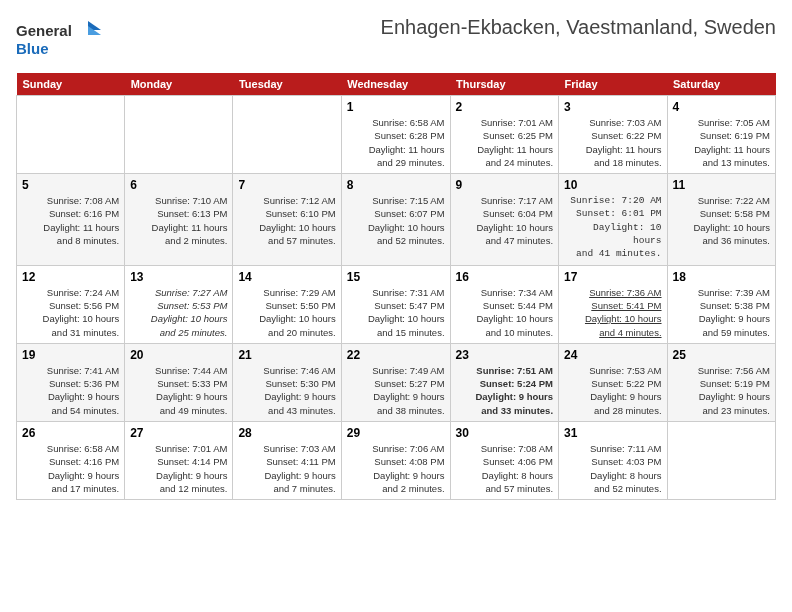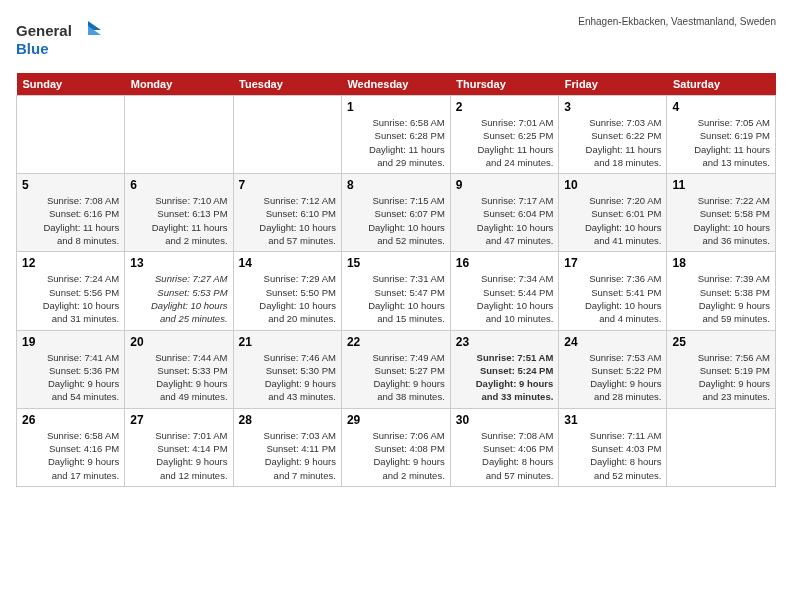--- a/index.html
+++ b/index.html
@@ -22,21 +22,21 @@
     }
     .title-block {
       text-align: right;
     }
     .month-title {
       font-size: 32px;
       font-weight: bold;
       color: #222;
     }
     .location-title {
-      font-size: 10px;
+      font-size: 20px;
       color: #444;
     }
     .calendar {
       width: 100%;
       border-collapse: collapse;
       font-size: 10px;
     }
     .calendar th {
       background-color: #b91c1c;
       color: #fff;
@@ -170,21 +170,21 @@
         </td>
         <td>
           <div class="day-number">9</div>
           <div class="day-info" style="white-space: pre-line;">Sunrise: 7:17 AM
 Sunset: 6:04 PM
 Daylight: 10 hours
 and 47 minutes.</div>
         </td>
         <td>
           <div class="day-number">10</div>
-          <div class="day-info" style="white-space: pre-line;">Sunrise: 7:20 AM
+          <div class="day-info" style="white-space: pre-line; font-family: Liberation Mono, monospace;">Sunrise: 7:20 AM
 Sunset: 6:01 PM
 Daylight: 10 hours
 and 41 minutes.</div>
         </td>
         <td>
           <div class="day-number">11</div>
           <div class="day-info" style="white-space: pre-line;">Sunrise: 7:22 AM
 Sunset: 5:58 PM
 Daylight: 10 hours
 and 36 minutes.</div>
@@ -221,21 +221,21 @@
         </td>
         <td>
           <div class="day-number">16</div>
           <div class="day-info" style="white-space: pre-line;">Sunrise: 7:34 AM
 Sunset: 5:44 PM
 Daylight: 10 hours
 and 10 minutes.</div>
         </td>
         <td>
           <div class="day-number">17</div>
-          <div class="day-info" style="white-space: pre-line;">Sunrise: 7:36 AM
+          <div class="day-info" style="white-space: pre-line; text-decoration: underline;">Sunrise: 7:36 AM
 Sunset: 5:41 PM
 Daylight: 10 hours
 and 4 minutes.</div>
         </td>
         <td>
           <div class="day-number">18</div>
           <div class="day-info" style="white-space: pre-line;">Sunrise: 7:39 AM
 Sunset: 5:38 PM
 Daylight: 9 hours
 and 59 minutes.</div>

